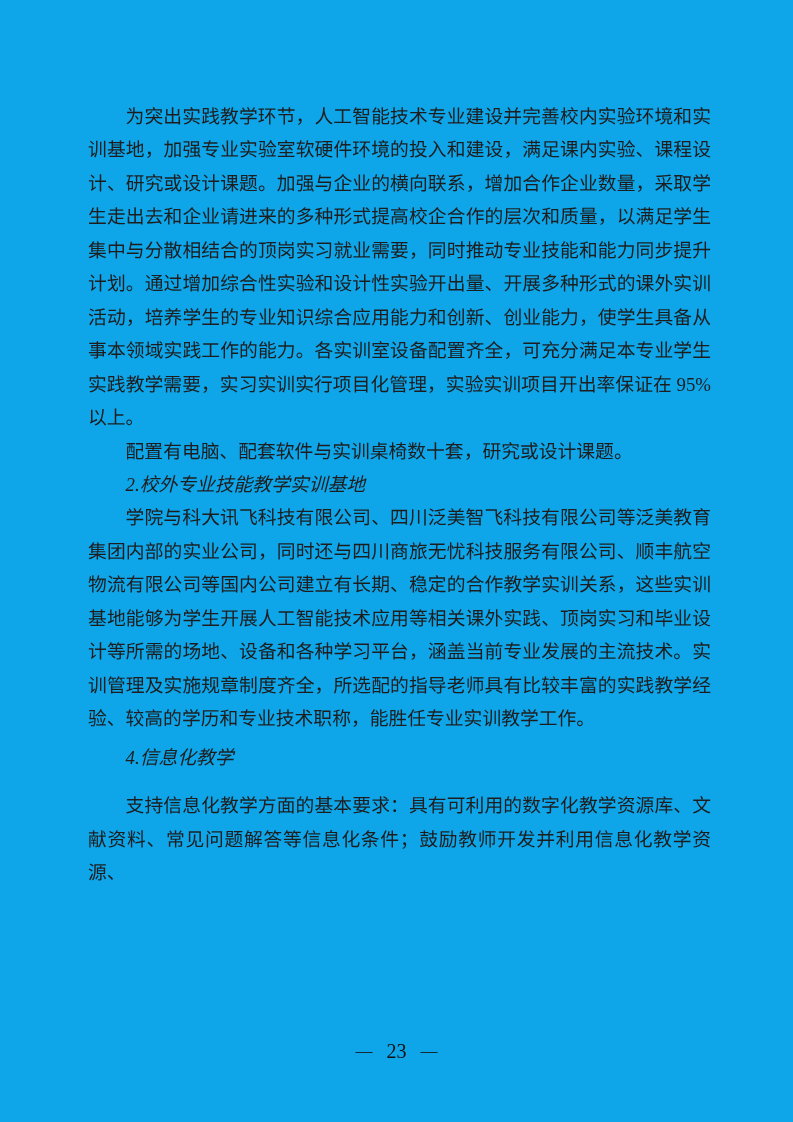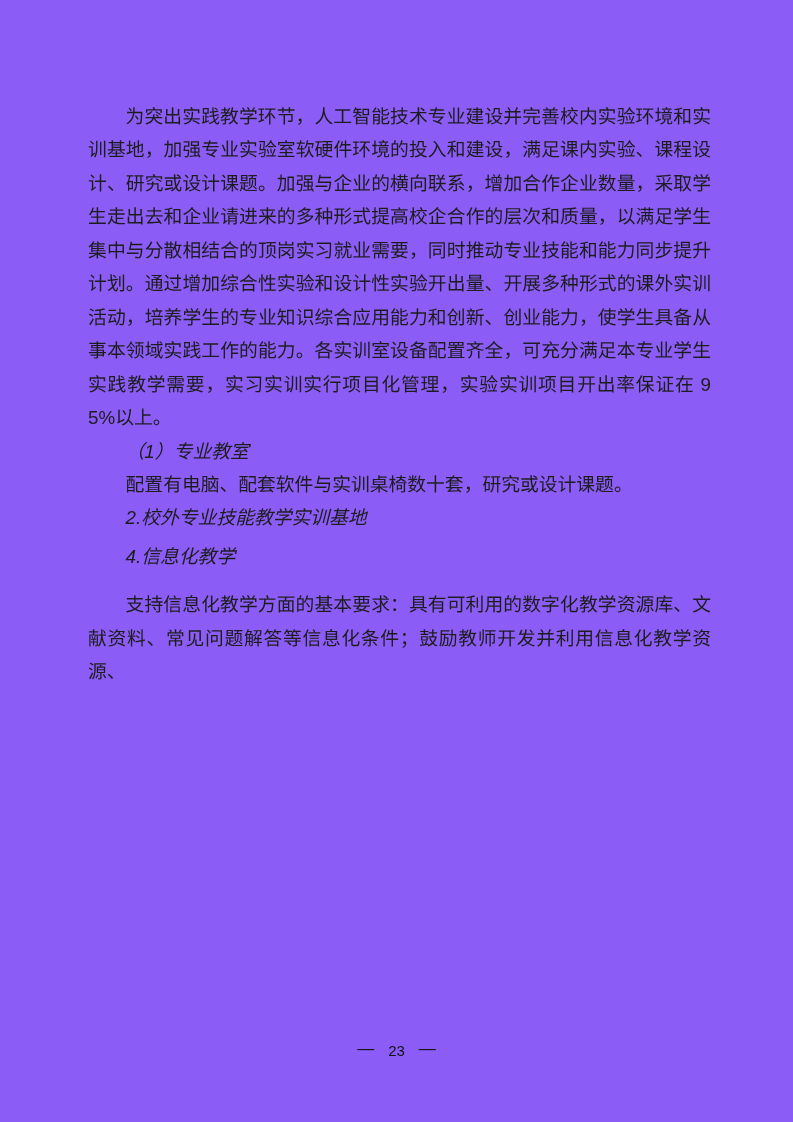--- a/index.html
+++ b/index.html
@@ -4,23 +4,23 @@
 <style>
   html, body {
     margin: 0;
     padding: 0;
     background: #ffffff;
   }
   .page {
     position: relative;
     width: 793px;
     height: 1122px;
-    background: #8b5cf6;
+    background: #0ea5e9;
     overflow: hidden;
-    font-family: Liberation Sans, sans-serif;
+    font-family: Liberation Serif, serif;
   }
   .content {
     position: absolute;
     left: 88px;
     top: 100px;
     width: 623px;
     font-size: 18.8px;
     line-height: 33.45px;
     color: #1d1d1d;
     text-align: justify;
@@ -51,32 +51,32 @@
     align-items: center;
     gap: 14px;
     color: #111111;
   }
   .footer .dash {
     font-size: 17px;
     letter-spacing: 0;
     transform: translateY(-1px);
   }
   .footer .pagenum {
-    font-size: 15px;
+    font-size: 20px;
   }
 </style>
 </head>
 <body>
 
 <div class="page">
   <div class="content">
     <p class="body">为突出实践教学环节，人工智能技术专业建设并完善校内实验环境和实训基地，加强专业实验室软硬件环境的投入和建设，满足课内实验、课程设计、研究或设计课题。加强与企业的横向联系，增加合作企业数量，采取学生走出去和企业请进来的多种形式提高校企合作的层次和质量，以满足学生集中与分散相结合的顶岗实习就业需要，同时推动专业技能和能力同步提升计划。通过增加综合性实验和设计性实验开出量、开展多种形式的课外实训活动，培养学生的专业知识综合应用能力和创新、创业能力，使学生具备从事本领域实践工作的能力。各实训室设备配置齐全，可充分满足本专业学生实践教学需要，实习实训实行项目化管理，实验实训项目开出率保证在 95%以上。</p>
-    <p class="kaiti">（1）专业教室</p>
     <p class="body">配置有电脑、配套软件与实训桌椅数十套，研究或设计课题。</p>
     <p class="kaiti">2.校外专业技能教学实训基地</p>
+    <p class="body">学院与科大讯飞科技有限公司、四川泛美智飞科技有限公司等泛美教育集团内部的实业公司，同时还与四川商旅无忧科技服务有限公司、顺丰航空物流有限公司等国内公司建立有长期、稳定的合作教学实训关系，这些实训基地能够为学生开展人工智能技术应用等相关课外实践、顶岗实习和毕业设计等所需的场地、设备和各种学习平台，涵盖当前专业发展的主流技术。实训管理及实施规章制度齐全，所选配的指导老师具有比较丰富的实践教学经验、较高的学历和专业技术职称，能胜任专业实训教学工作。</p>
     <p class="kaiti heading4">4.信息化教学</p>
     <p class="body">支持信息化教学方面的基本要求：具有可利用的数字化教学资源库、文献资料、常见问题解答等信息化条件；鼓励教师开发并利用信息化教学资源、</p>
   </div>
 
   <div class="footer">
     <span class="dash">—</span>
     <span class="pagenum">23</span>
     <span class="dash">—</span>
   </div>
 </div>

